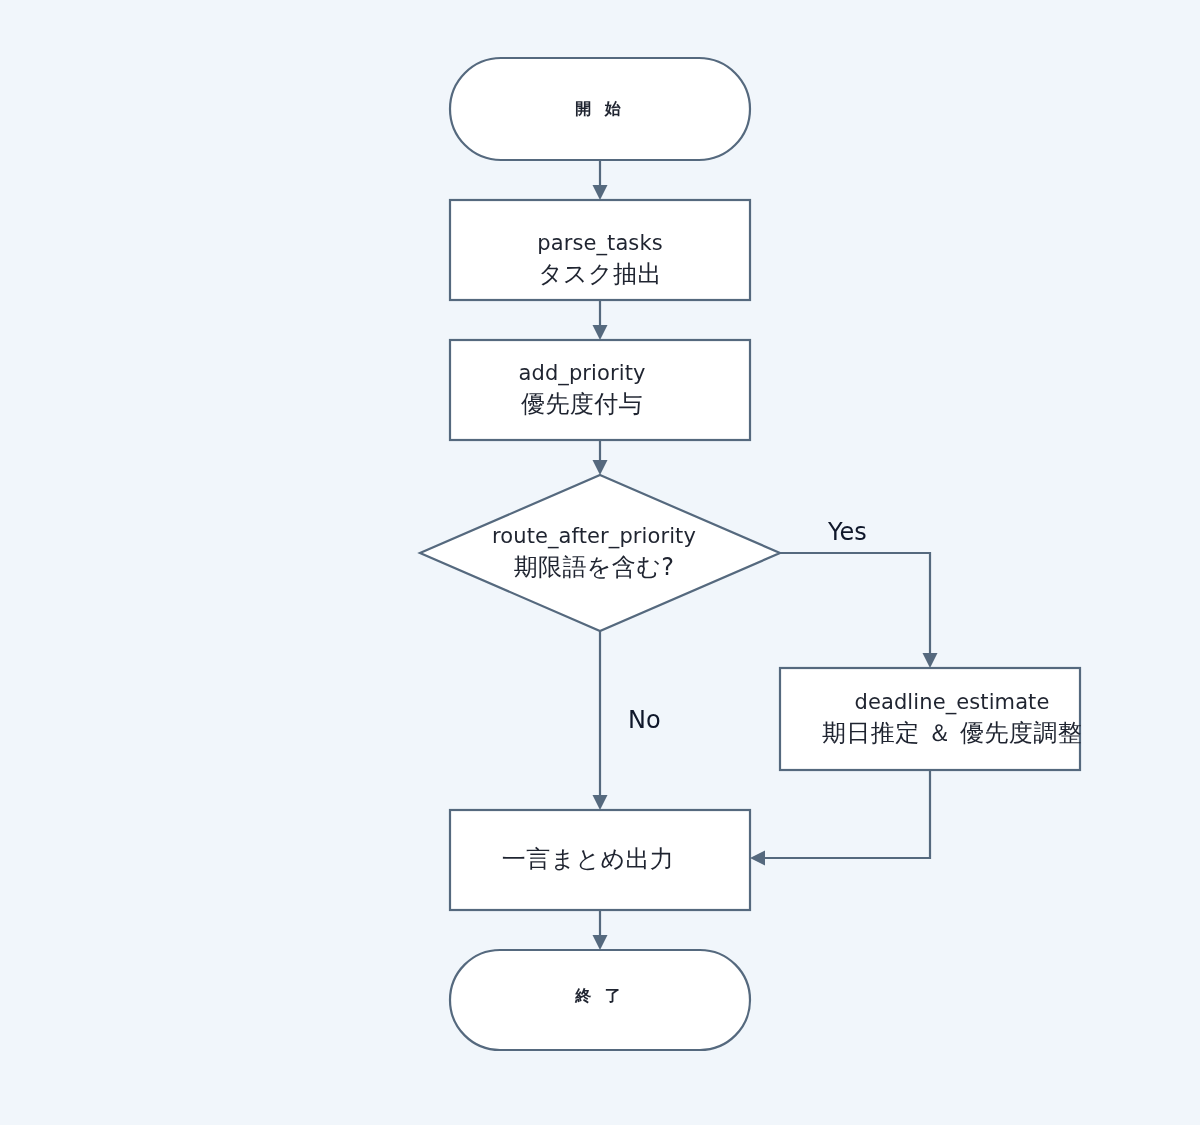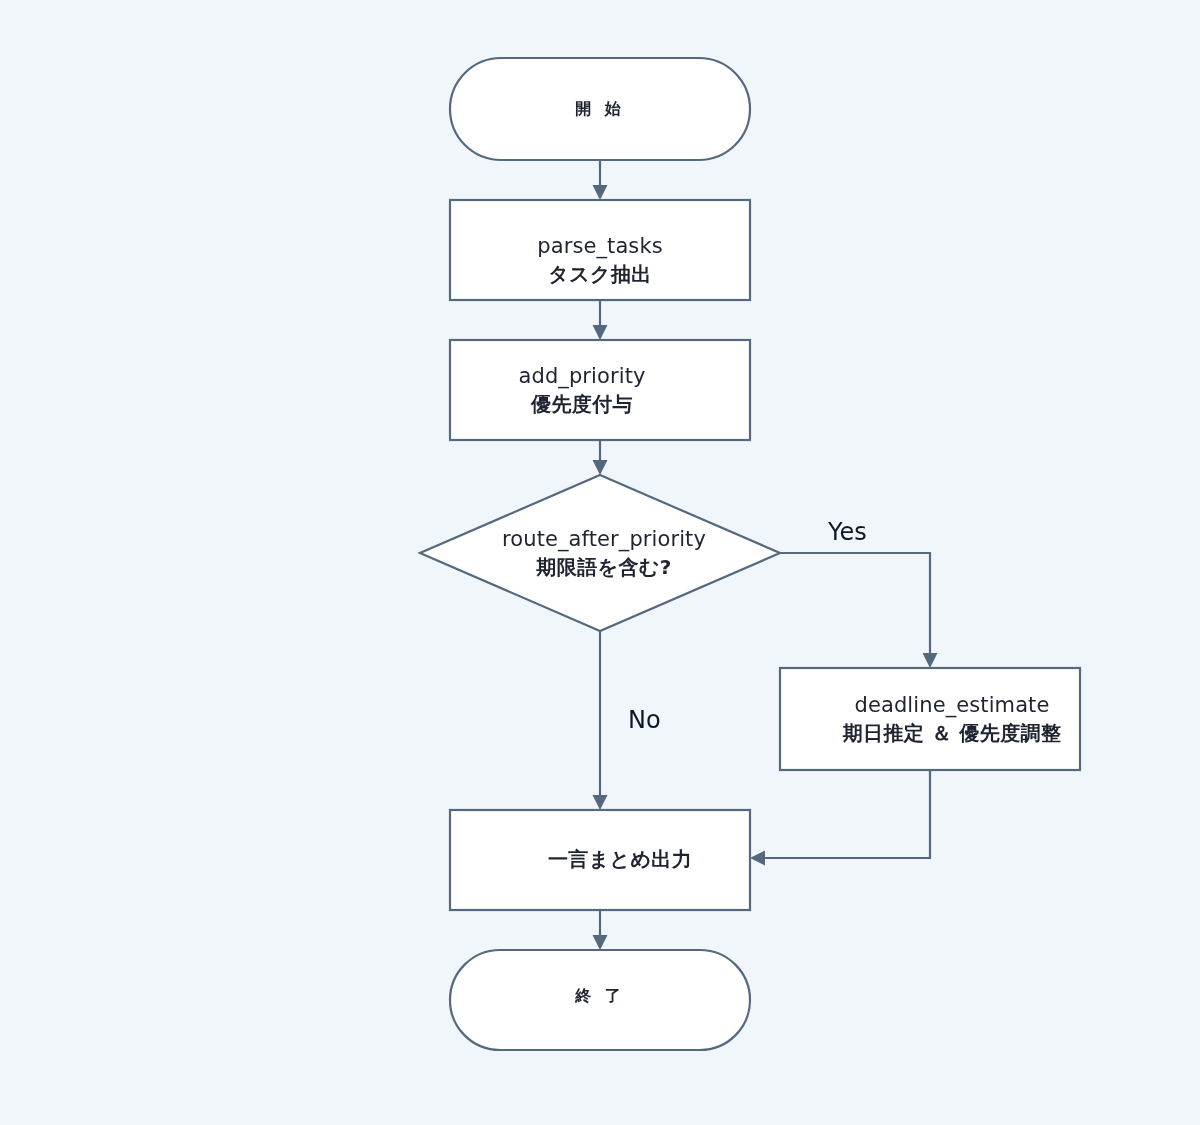--- a/index.html
+++ b/index.html
@@ -52,45 +52,45 @@
     pointer-events: none;
     line-height: 1.38;
   }
   .t-latin {
     font-size: 21px;
     font-weight: 400;
     letter-spacing: 0.1px;
     white-space: nowrap;
   }
   .t-jp {
-    font-size: 20px;
-    font-weight: 700;
+    font-size: 24px;
+    font-weight: 400;
     letter-spacing: 0.4px;
     white-space: nowrap;
   }
   .t-terminal {
     font-size: 16px;
     font-weight: 600;
     letter-spacing: 4px;
     white-space: nowrap;
   }
   .edge-label {
     position: absolute;
     color: #0f172a;
     font-size: 24px;
     font-weight: 400;
     white-space: nowrap;
   }
   
   #text-start       { left: 450px; top: 58px;  width: 300px; height: 102px; }
   #text-parse       { left: 450px; top: 200px; width: 300px; height: 120px; }
   #text-addpriority { left: 450px; top: 340px; width: 264px; height: 100px; }
-  #text-route       { left: 424px; top: 475px; width: 360px; height: 156px; }
+  #text-route       { left: 414px; top: 475px; width: 360px; height: 156px; }
   #text-deadline    { left: 780px; top: 668px; width: 344px; height: 102px; }
-  #text-summary     { left: 470px; top: 810px; width: 300px; height: 100px; }
+  #text-summary     { left: 438px; top: 810px; width: 300px; height: 100px; }
   #text-end         { left: 450px; top: 950px; width: 300px; height: 92px; }
   #label-yes        { left: 828px; top: 518px; }
   #label-no         { left: 628px; top: 706px; }
 </style>
 </head>
 <body>
 
 <div id="flowchart-canvas">
 
   <svg class="flow-svg" viewBox="0 0 1200 1125">

